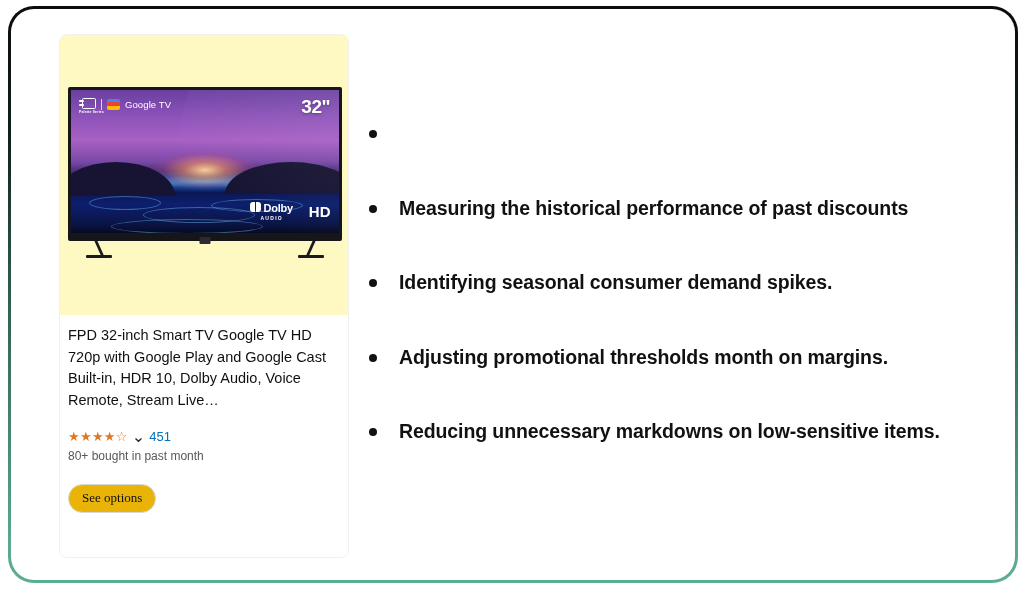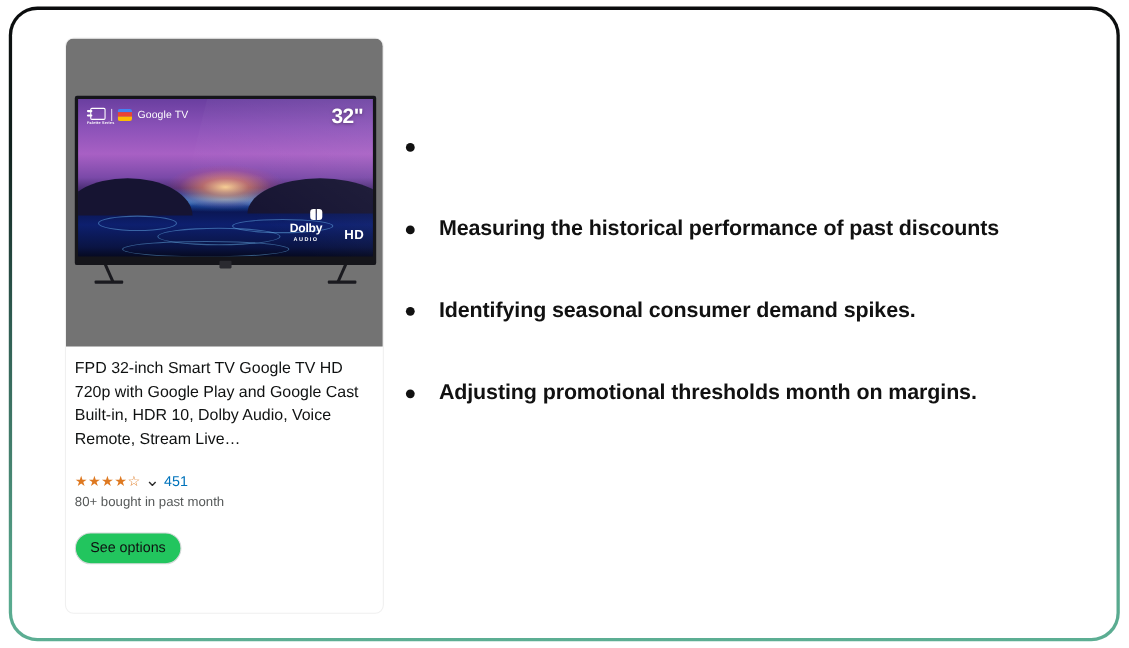--- a/index.html
+++ b/index.html
@@ -43,21 +43,21 @@
     border:1px solid #f0f0f0;
     border-radius:8px;
     box-sizing:border-box;
     overflow:hidden;
   }
 
   
   #product-image-panel{
     position:absolute;left:0;top:0;
     width:100%;height:280px;
-    background:#737373;
+    background:#fef9c3;
     overflow:hidden;
   }
 
   
   #tv{
     position:absolute;
     left:8px; top:52px;
     width:274px; height:180px;
   }
   #tv-bezel{
@@ -145,32 +145,32 @@
   }
   #size-badge{
     position:absolute; right:9px; top:6px; z-index:4;
     color:#ffffff; font-size:19px; font-weight:bold;
     letter-spacing:-0.5px; text-shadow:0 1px 3px rgba(0,0,0,0.35);
   }
   #dolby-group{
     position:absolute; right:46px; bottom:12px; z-index:4;
     display:flex; flex-direction:column; align-items:center;
   }
-  #dolby-row{ display:flex; align-items:flex-end; gap:2px;flex-direction:column; }
+  #dolby-row{ display:flex; align-items:flex-start; gap:2px; }
   #dolby-mark{ display:flex; gap:1px; }
   #dolby-mark .dd{
     width:5px;height:10px;background:#fff;
   }
   #dolby-mark .dd.l{ border-radius:3px 0 0 3px; }
   #dolby-mark .dd.r{ border-radius:0 3px 3px 0; }
   #dolby-word{ color:#fff;font-size:11px;font-weight:bold;letter-spacing:-0.2px; }
   #dolby-audio{ color:#fff;font-size:5px;font-weight:bold;letter-spacing:1.3px;margin-top:1px; }
   #hd-badge{
     position:absolute; right:8px; bottom:13px; z-index:4;
-    color:#ffffff; font-size:12px; font-weight:bold; letter-spacing:0.3px;margin-left:20px;
+    color:#ffffff; font-size:15px; font-weight:bold; letter-spacing:0.3px;margin-left:20px;
   }
 
   
   #tv-logo-badge{
     position:absolute; left:50%; top:150px; transform:translateX(-50%);
     width:11px;height:7px;background:#2a2a30;border-radius:1px;
   }
   .tv-foot{
     position:absolute; top:154px;
     width:3px; height:16px; background:#1a1a1f;
@@ -199,24 +199,24 @@
   #review-count{ font-size:13px; color:#0073bb; }
   #bought-line{
     position:absolute; left:8px; top:414px;
     font-size:12px; color:#565959;
   }
   #see-options-button{
     position:absolute; left:8px; top:449px;
     padding:6px 13px;
     border:1px solid #d5d9d9;
     border-radius:20px;
-    background:#22c55e;
+    background:#eab308;
     font-size:13px; color:#0f1111;
     cursor:pointer;
-    font-family:Liberation Sans, sans-serif;
+    font-family:Liberation Serif, serif;
     line-height:1.15;
   }
 
   
   #bullet-list{
     position:absolute;
     left:358px; top:112px;
     width:620px;
   }
   .bullet-item{
@@ -325,16 +325,20 @@
         <div class="bullet-text">Measuring the historical performance of past discounts</div>
       </div>
       <div class="bullet-item">
         <div class="bullet-dot"></div>
         <div class="bullet-text">Identifying seasonal consumer demand spikes.</div>
       </div>
       <div class="bullet-item">
         <div class="bullet-dot"></div>
         <div class="bullet-text">Adjusting promotional thresholds month on margins.</div>
       </div>
+      <div class="bullet-item">
+        <div class="bullet-dot"></div>
+        <div class="bullet-text">Reducing unnecessary markdowns on low-sensitive items.</div>
+      </div>
     </div>
 
   </div>
 </div>
 
 </body></html>

